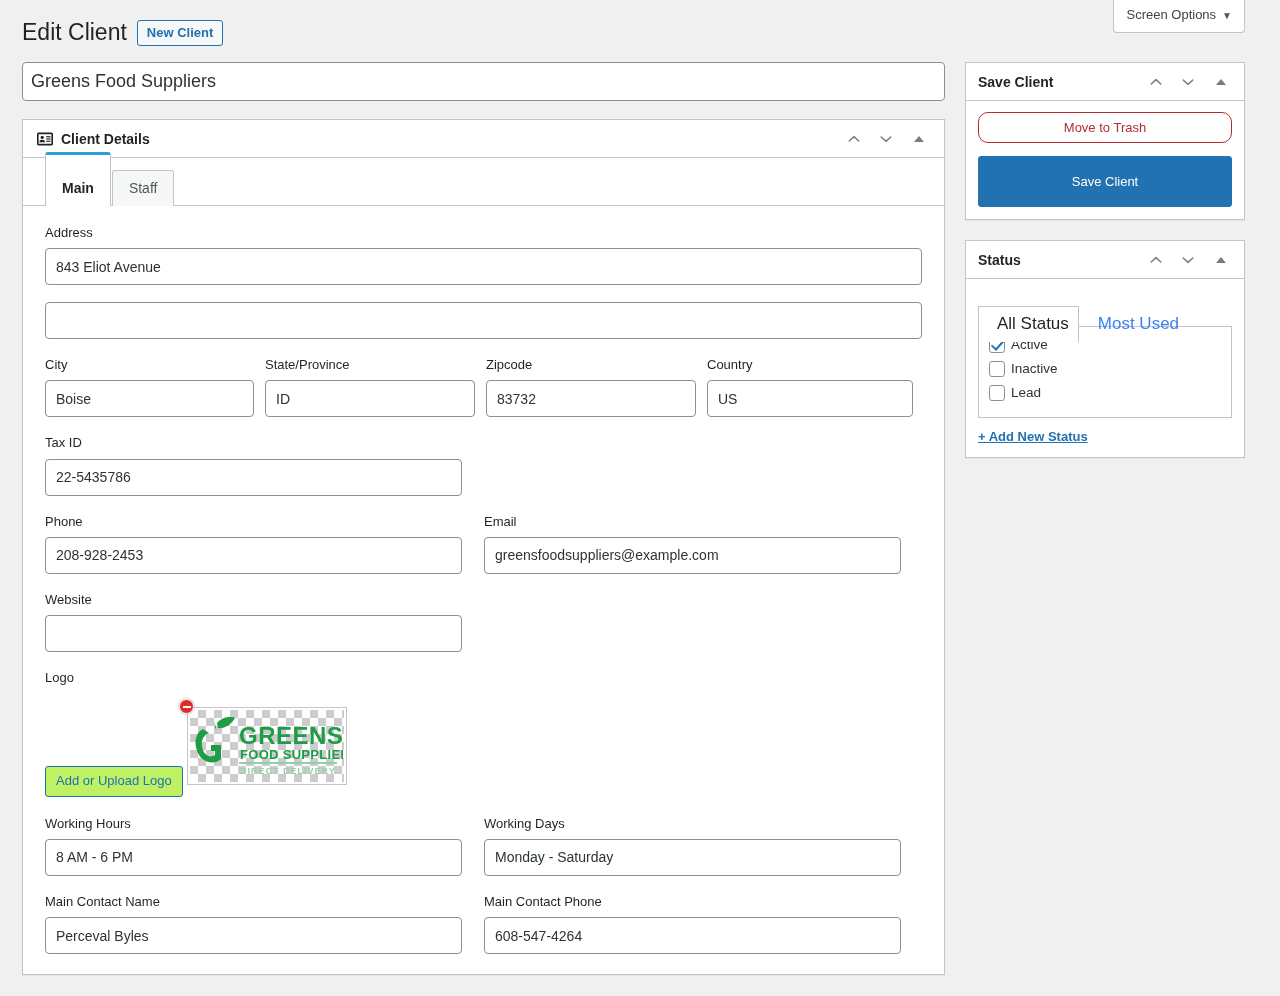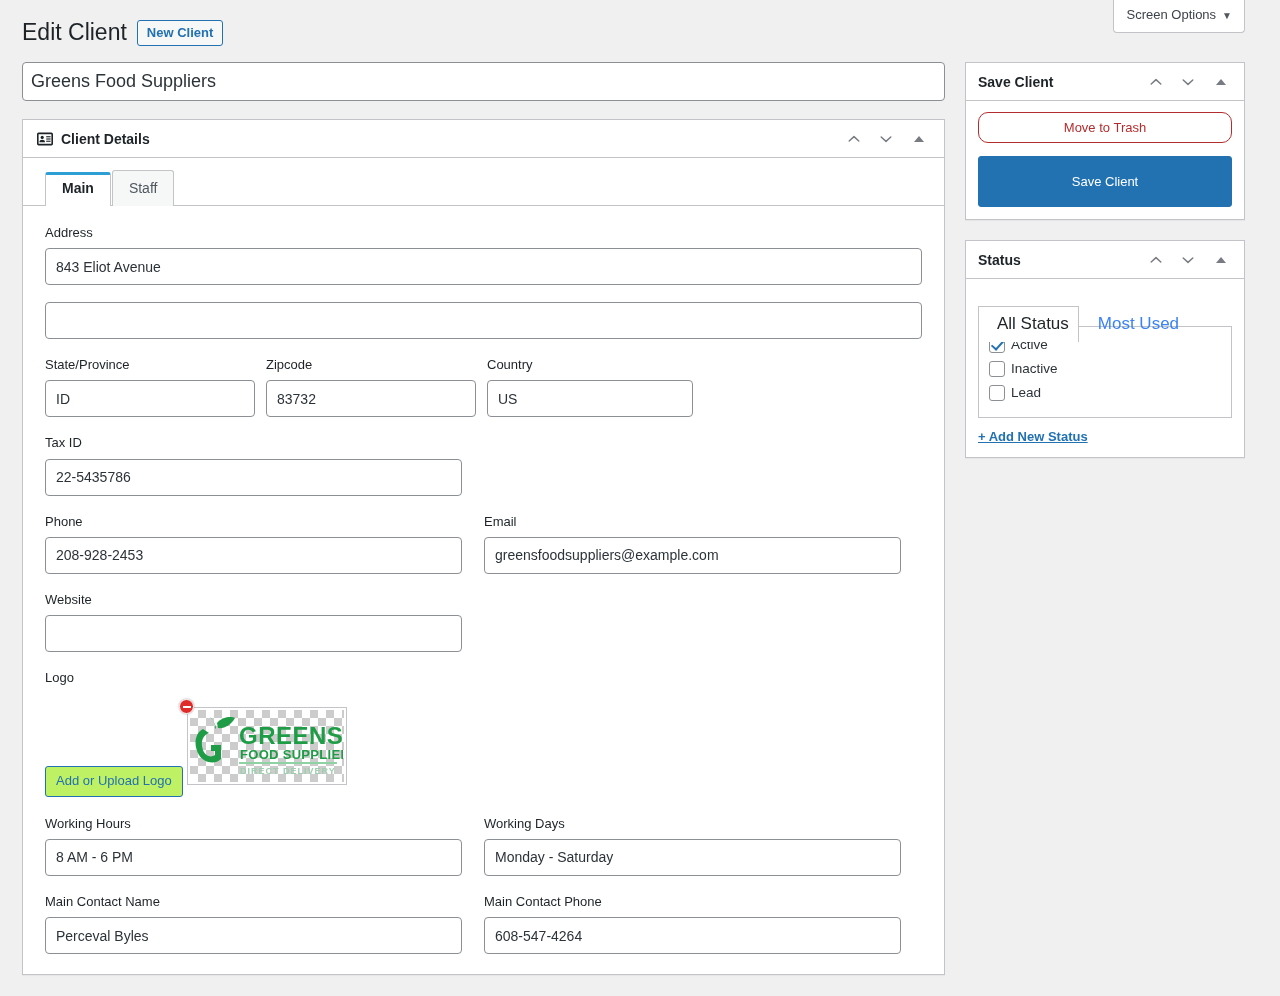--- a/index.html
+++ b/index.html
@@ -129,21 +129,21 @@
     position: relative;
     top: 1px;
     line-height: 1.3;
     border-radius: 3px 3px 0 0;
   }
   .tab.active {
     background: #fff;
     color: #1d2327;
     font-weight: 700;
     border-top: 3px solid #2e9fd4;
-    padding-top: 4px;
+    padding-top: 24px;
   }
   .tab + .tab { margin-left: 1px; }
 
   
   .form-body { padding: 18px 22px 20px 22px; }
   .field-label {
     font-size: 13px; color: #1d2327;
     margin: 0 0 6px 0; display: block; line-height: 1.4;
   }
   .txt {
@@ -383,20 +383,24 @@
 
         <div class="fgroup">
           <label class="field-label">Address</label>
           <input class="txt w-full" value="843 Eliot Avenue" style="">
         </div>
         <div class="fgroup">
           <input class="txt w-full" value="" style="">
         </div>
 
         <div class="row fgroup">
+          <div class="gap-col">
+            <label class="field-label">City</label>
+            <input class="txt w-city" value="Boise" style="">
+          </div>
           <div class="gap-col">
             <label class="field-label">State/Province</label>
             <input class="txt w-state" value="ID" style="">
           </div>
           <div class="gap-col">
             <label class="field-label">Zipcode</label>
             <input class="txt w-zip" value="83732" style="">
           </div>
           <div>
             <label class="field-label">Country</label>

